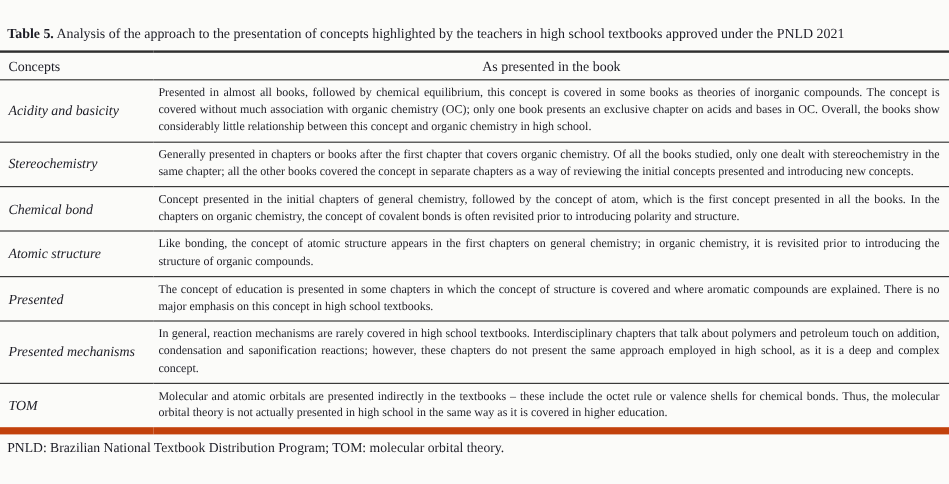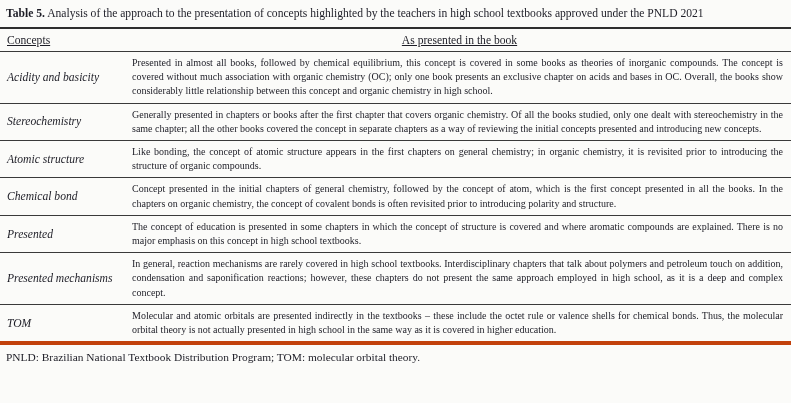--- a/index.html
+++ b/index.html
@@ -13,47 +13,46 @@
     color: #1d1d26;
     -webkit-font-smoothing: antialiased;
   }
   .page {
     width: 791px;
     box-sizing: border-box;
   }
   .caption {
     font-size: 11.6px;
     line-height: 14px;
-    padding: 7px 8px 6px 6px;
+    padding: 22px 8px 6px 6px;
     white-space: nowrap;
   }
   .caption .bold { font-weight: bold; }
   table.data-table {
     width: 791px;
     border-collapse: collapse;
     table-layout: fixed;
   }
   table.data-table thead tr {
     border-top: 2px solid #2e2e2e;
     border-bottom: 1px solid #3a3a3a;
-    text-decoration: underline;
   }
   th {
     font-weight: normal;
     font-size: 11.6px;
     padding: 5px 0 4px 0;
   }
   th.col-concepts {
     text-align: left;
     padding-left: 7px;
     width: 121px;
   }
   th.col-presented { text-align: center; }
   tbody tr { border-bottom: 1px solid #3a3a3a; }
-  tbody tr:last-child { border-bottom: 4px solid #c2410c; }
+  tbody tr:last-child { border-bottom: 6px solid #c2410c; }
   td.concept {
     vertical-align: middle;
     font-size: 11.6px;
     padding: 3px 4px 3px 7px;
     line-height: 13px;
     font-style: italic;
   }
   td.desc {
     text-align: justify;
     vertical-align: middle;
@@ -86,26 +85,26 @@
     <tbody>
       <tr class="body-row">
         <td class="concept">Acidity and basicity</td>
         <td class="desc">Presented in almost all books, followed by chemical equilibrium, this concept is covered in some books as theories of inorganic compounds. The concept is covered without much association with organic chemistry (OC); only one book presents an exclusive chapter on acids and bases in OC. Overall, the books show considerably little relationship between this concept and organic chemistry in high school.</td>
       </tr>
       <tr class="body-row">
         <td class="concept">Stereochemistry</td>
         <td class="desc">Generally presented in chapters or books after the first chapter that covers organic chemistry. Of all the books studied, only one dealt with stereochemistry in the same chapter; all the other books covered the concept in separate chapters as a way of reviewing the initial concepts presented and introducing new concepts.</td>
       </tr>
       <tr class="body-row">
+        <td class="concept">Chemical bond</td>
+        <td class="desc">Concept presented in the initial chapters of general chemistry, followed by the concept of atom, which is the first concept presented in all the books. In the chapters on organic chemistry, the concept of covalent bonds is often revisited prior to introducing polarity and structure.</td>
+      </tr>
+      <tr class="body-row">
         <td class="concept">Atomic structure</td>
         <td class="desc">Like bonding, the concept of atomic structure appears in the first chapters on general chemistry; in organic chemistry, it is revisited prior to introducing the structure of organic compounds.</td>
-      </tr>
-      <tr class="body-row">
-        <td class="concept">Chemical bond</td>
-        <td class="desc">Concept presented in the initial chapters of general chemistry, followed by the concept of atom, which is the first concept presented in all the books. In the chapters on organic chemistry, the concept of covalent bonds is often revisited prior to introducing polarity and structure.</td>
       </tr>
       <tr class="body-row">
         <td class="concept">Presented</td>
         <td class="desc">The concept of education is presented in some chapters in which the concept of structure is covered and where aromatic compounds are explained. There is no major emphasis on this concept in high school textbooks.</td>
       </tr>
       <tr class="body-row">
         <td class="concept">Presented mechanisms</td>
         <td class="desc">In general, reaction mechanisms are rarely covered in high school textbooks. Interdisciplinary chapters that talk about polymers and petroleum touch on addition, condensation and saponification reactions; however, these chapters do not present the same approach employed in high school, as it is a deep and complex concept.</td>
       </tr>
       <tr class="body-row">

